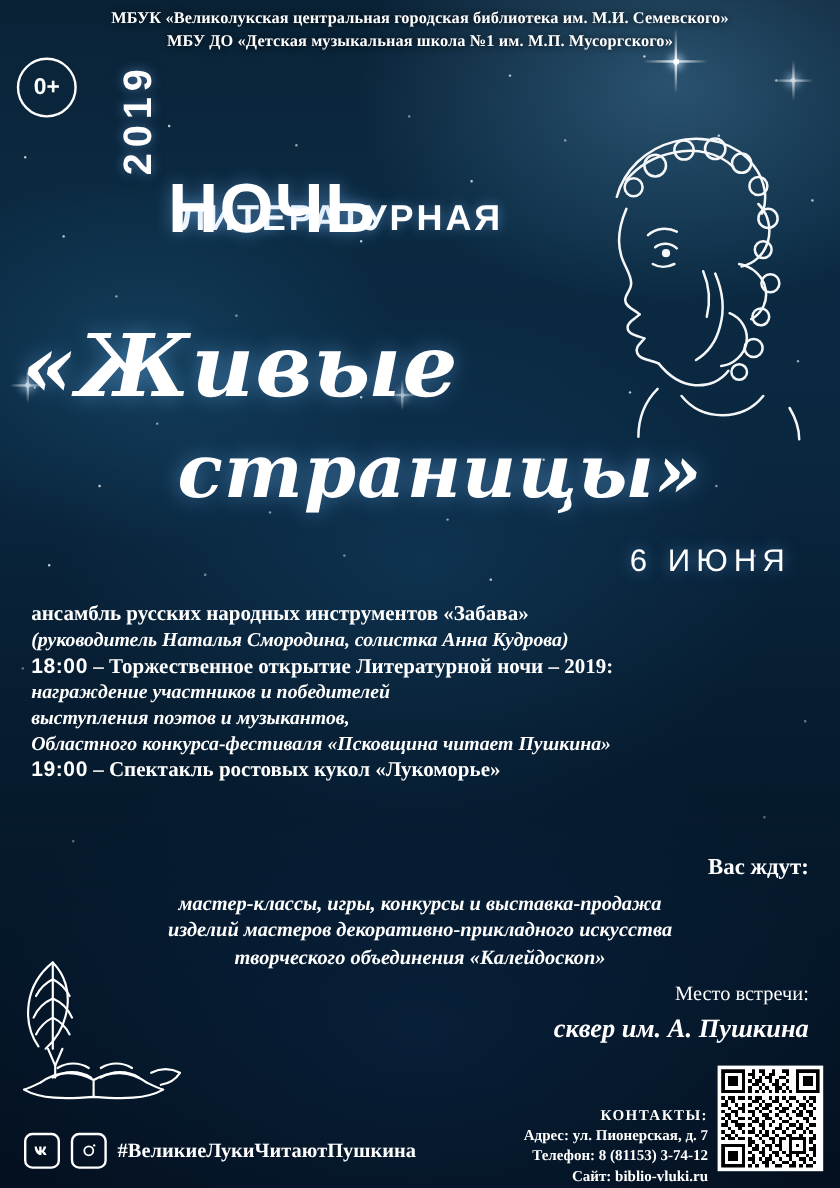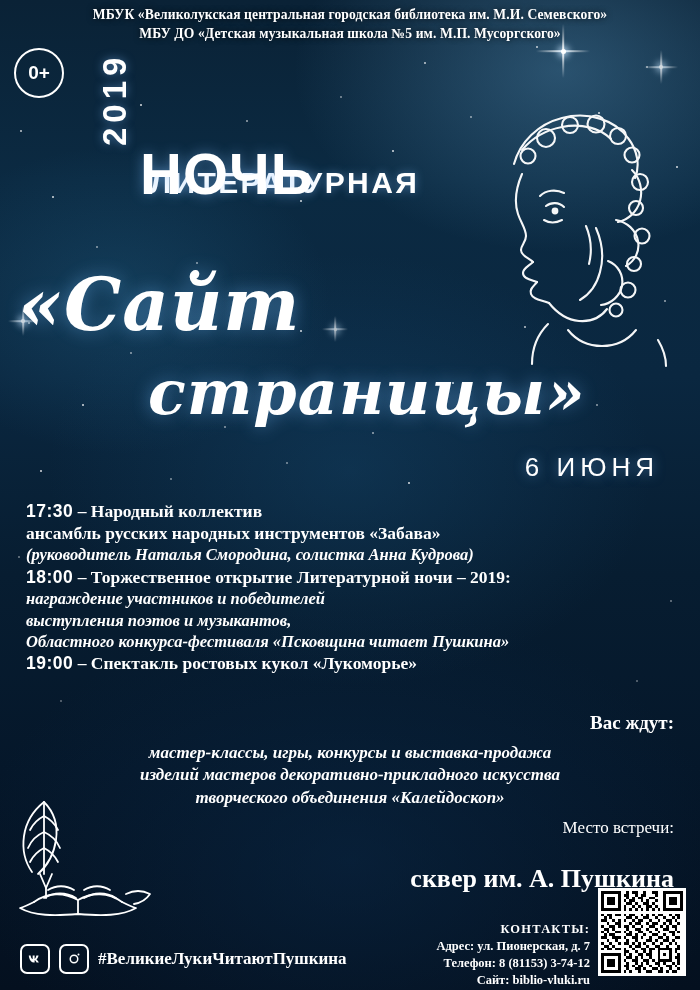--- a/index.html
+++ b/index.html
@@ -235,22 +235,23 @@
     position: absolute;
     right: 26px;
     top: 818px;
     font-size: 17px;
     font-weight: normal;
     z-index: 5;
   }
   .place-value {
     position: absolute;
     right: 26px;
-    top: 864px;
-    font-size: 26px;
+    top: 844px;
+    font-size: 22px;
+    font-style: italic;
     font-weight: bold;
     z-index: 5;
   }
 
   
   .contacts {
     position: absolute;
     right: 110px;
     top: 890px;
     text-align: right;
@@ -364,21 +365,21 @@
   </div>
   <div class="bigstar" style="left:8px; top:306px; width:30px; height:30px; opacity:.8;">
     <div class="core" style="width:3.5px;height:3.5px;margin:-1.75px 0 0 -1.75px;"></div>
   </div>
   <div class="bigstar" style="left:322px; top:316px; width:26px; height:26px; opacity:.7;">
     <div class="core" style="width:3px;height:3px;margin:-1.5px 0 0 -1.5px;"></div>
   </div>
 
   <div class="header">
     <div>МБУК «Великолукская центральная городская библиотека им. М.И. Семевского»</div>
-    <div>МБУ ДО «Детская музыкальная школа №5 им. М.П. Мусоргского»</div>
+    <div>МБУ ДО «Детская музыкальная школа №1 им. М.П. Мусоргского»</div>
   </div>
 
   <div class="age-badge">0+</div>
 
   <svg class="pushkin" viewBox="0 0 250 290" fill="none">
     <g stroke="#ffffff" stroke-width="2.1" stroke-linecap="round" stroke-linejoin="round" fill="none">
 
       <path d="M96 86c6-22 24-40 48-46 26-7 53 2 66 20 10 13 12 28 7 40"></path>
       <path d="M104 72c10-12 24-20 40-23 19-4 38 1 49 12"></path>
       <path d="M214 92c8 8 11 20 8 31-3 11-12 19-22 21"></path>
@@ -413,30 +414,25 @@
 
       <path d="M150 252c8 10 20 16 34 16 14 0 26-6 34-16"></path>
       <path d="M130 246c-10 10-16 24-16 40"></path>
       <path d="M240 262c6 10 8 18 8 26"></path>
     </g>
   </svg>
 
   <div class="year">2019</div>
   <div class="lit">ЛИТЕРАТУРНАЯ</div>
   <div class="noch">НОЧЬ</div>
-  <div class="live1">«Сайт</div>
+  <div class="live1">«Живые</div>
   <div class="live2">страницы»</div>
   <div class="date">6 ИЮНЯ</div>
 
   <div class="program">
-    <div class="prog-line">
-      <span class="tm">17:30</span>
-      <span>–</span>
-      <span>Народный коллектив</span>
-    </div>
     <div class="prog-line">
       <span>ансамбль русских народных инструментов «Забава»</span>
     </div>
     <div class="prog-sub">
       <span>(руководитель Наталья Смородина, солистка Анна Кудрова)</span>
     </div>
     <div class="prog-line">
       <span class="tm">18:00</span>
       <span>–</span>
       <span>Торжественное открытие Литературной ночи – 2019:</span>

